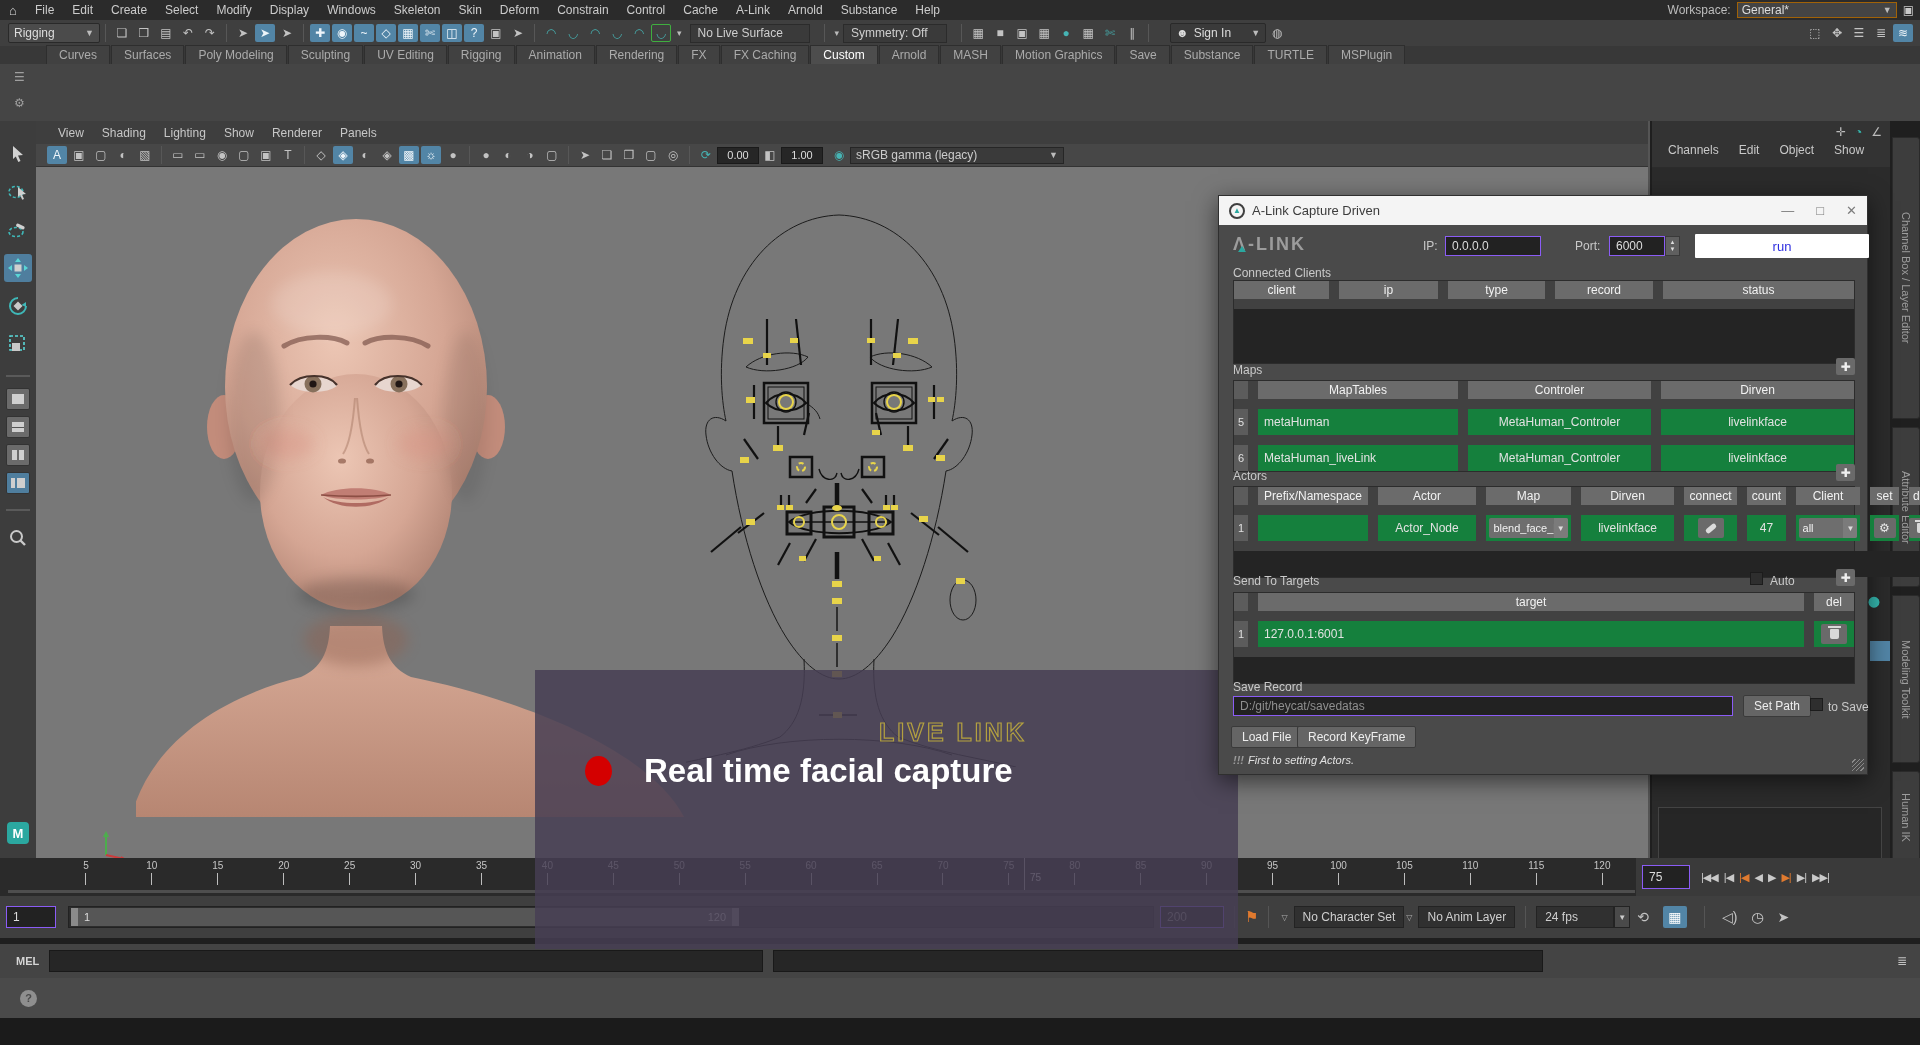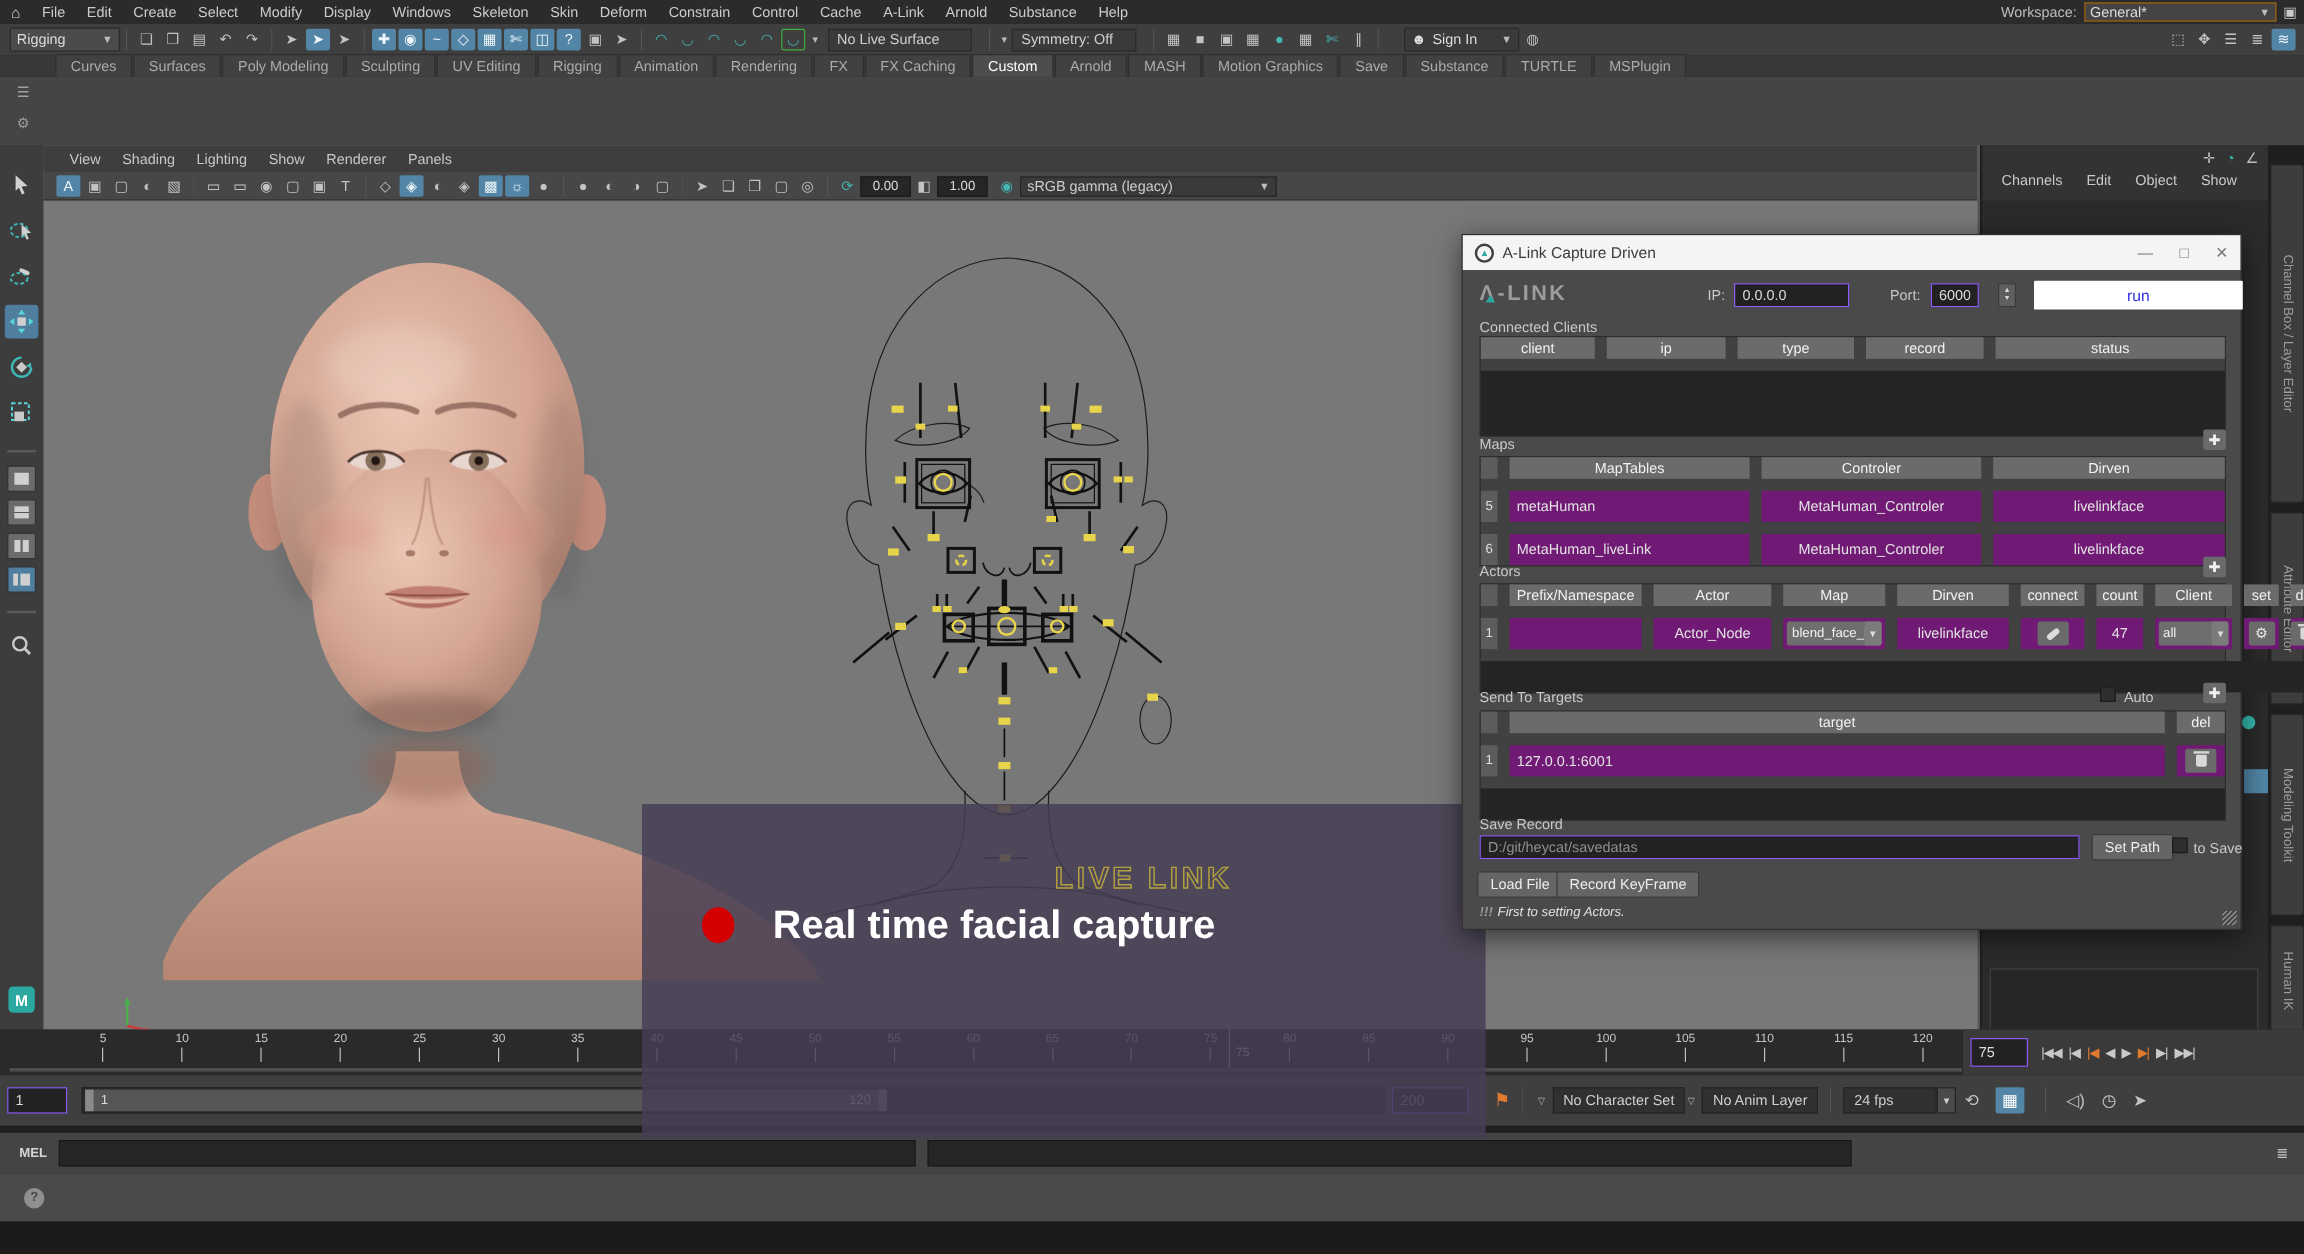--- a/index.html
+++ b/index.html
@@ -89,21 +89,21 @@
   #dlg-title .ttl{margin-left:7px;font-size:13px;}
   #dlg-logo-circle{width:16px;height:16px;border:2px solid #3f3f3f;border-radius:50%;display:flex;align-items:center;justify-content:center;color:#2ba8a0;font-size:8px;font-weight:bold;}
   #dlg-winbtns{margin-left:auto;display:flex;gap:22px;color:#7b7b7b;font-size:13px;}
   .dlg-label{color:#c9c9c9;font-size:12px;}
   .dfield{background:#222222;border:1px solid #8b5cf6;color:#dddddd;height:20px;padding:0 6px;font-size:12px;font-family:inherit;}
   .plus-btn{width:19px;height:17px;background:#6a6a6a;color:#f0f0f0;display:flex;align-items:center;justify-content:center;border-radius:2px;font-weight:bold;}
   .gbtn{background:#656565;color:#eeeeee;border:1px solid #3a3a3a;border-radius:2px;height:22px;display:inline-flex;align-items:center;justify-content:center;padding:0 10px;font-size:12px;}
   .tbl{display:grid;gap:10px;background:#414141;border:1px solid #2c2c2c;}
   .hcell{background:#6b6b6b;color:#f2f2f2;height:18px;display:flex;align-items:center;justify-content:center;font-size:12px;}
   .ncell{background:#5c5c5c;color:#e0e0e0;display:flex;align-items:center;justify-content:center;font-size:11px;}
-  .dcell{background:#701a75;color:#e2e2e2;display:flex;align-items:center;justify-content:center;font-size:12px;height:26px;}
+  .dcell{background:#15803d;color:#e2e2e2;display:flex;align-items:center;justify-content:center;font-size:12px;height:26px;}
   .dcell.c-left{justify-content:flex-start;padding-left:6px;}
   .dempty{background:#242424;}
   .cell-drop{background:#6e6e6e;color:#f2f2f2;height:20px;display:flex;align-items:center;border-radius:2px;width:92%;}
   .cell-drop .txt{flex:1;overflow:hidden;white-space:nowrap;padding-left:4px;font-size:11px;}
   .cell-drop .car{width:14px;text-align:center;font-size:8px;color:#ddd;background:#7b7b7b;align-self:stretch;display:flex;align-items:center;justify-content:center;border-radius:0 2px 2px 0;}
   .mini-btn{width:26px;height:20px;background:#6a6a6a;border-radius:2px;display:flex;align-items:center;justify-content:center;color:#e8e8e8;font-size:12px;}
   .pill{width:12px;height:5px;background:#dcdcdc;border-radius:3px;transform:rotate(-40deg);display:block;}
   .trash{width:9px;height:10px;background:#d8d8d8;border-radius:1px 1px 2px 2px;position:relative;display:block;}
   .trash:before{content:"";position:absolute;left:-2px;top:-3px;width:13px;height:2px;background:#d8d8d8;}
   .chk{width:13px;height:13px;background:#2e2e2e;border:1px solid #1c1c1c;display:inline-block;}
@@ -660,21 +660,21 @@
   </div>
 
   <div class="abs" style="left:14px;top:38px;width:622px;height:28px;">
     <div id="alink-logo">
       <span class="lam">Λ<i></i></span>
         <span>-LINK</span>
     </div>
     <span class="dlg-label abs" style="left:190px;top:5px;">IP:</span>
     <input class="dfield abs" style="left: 212px; top: 2px; width: 96px;" value="0.0.0.0">
     <span class="dlg-label abs" style="left:342px;top:5px;">Port:</span>
-    <input class="dfield abs" style="left: 376px; top: 2px; width: 40px;" value="6000">
+    <input class="dfield abs" style="left: 376px; top: 2px; width: 56px;" value="6000">
     <span id="spin" class="abs" style="left:432px;top:2px;">
         <i>▲</i>
         <i>▼</i>
       </span>
     <span id="run-btn">run</span>
   </div>
 
   <span class="dlg-label abs" style="left:14px;top:70px;">Connected Clients</span>
   <div class="tbl abs" style="left:14px;top:84px;width:622px;grid-template-columns:95px 99px 97px 98px 1fr;">
     <span class="hcell">client</span>

